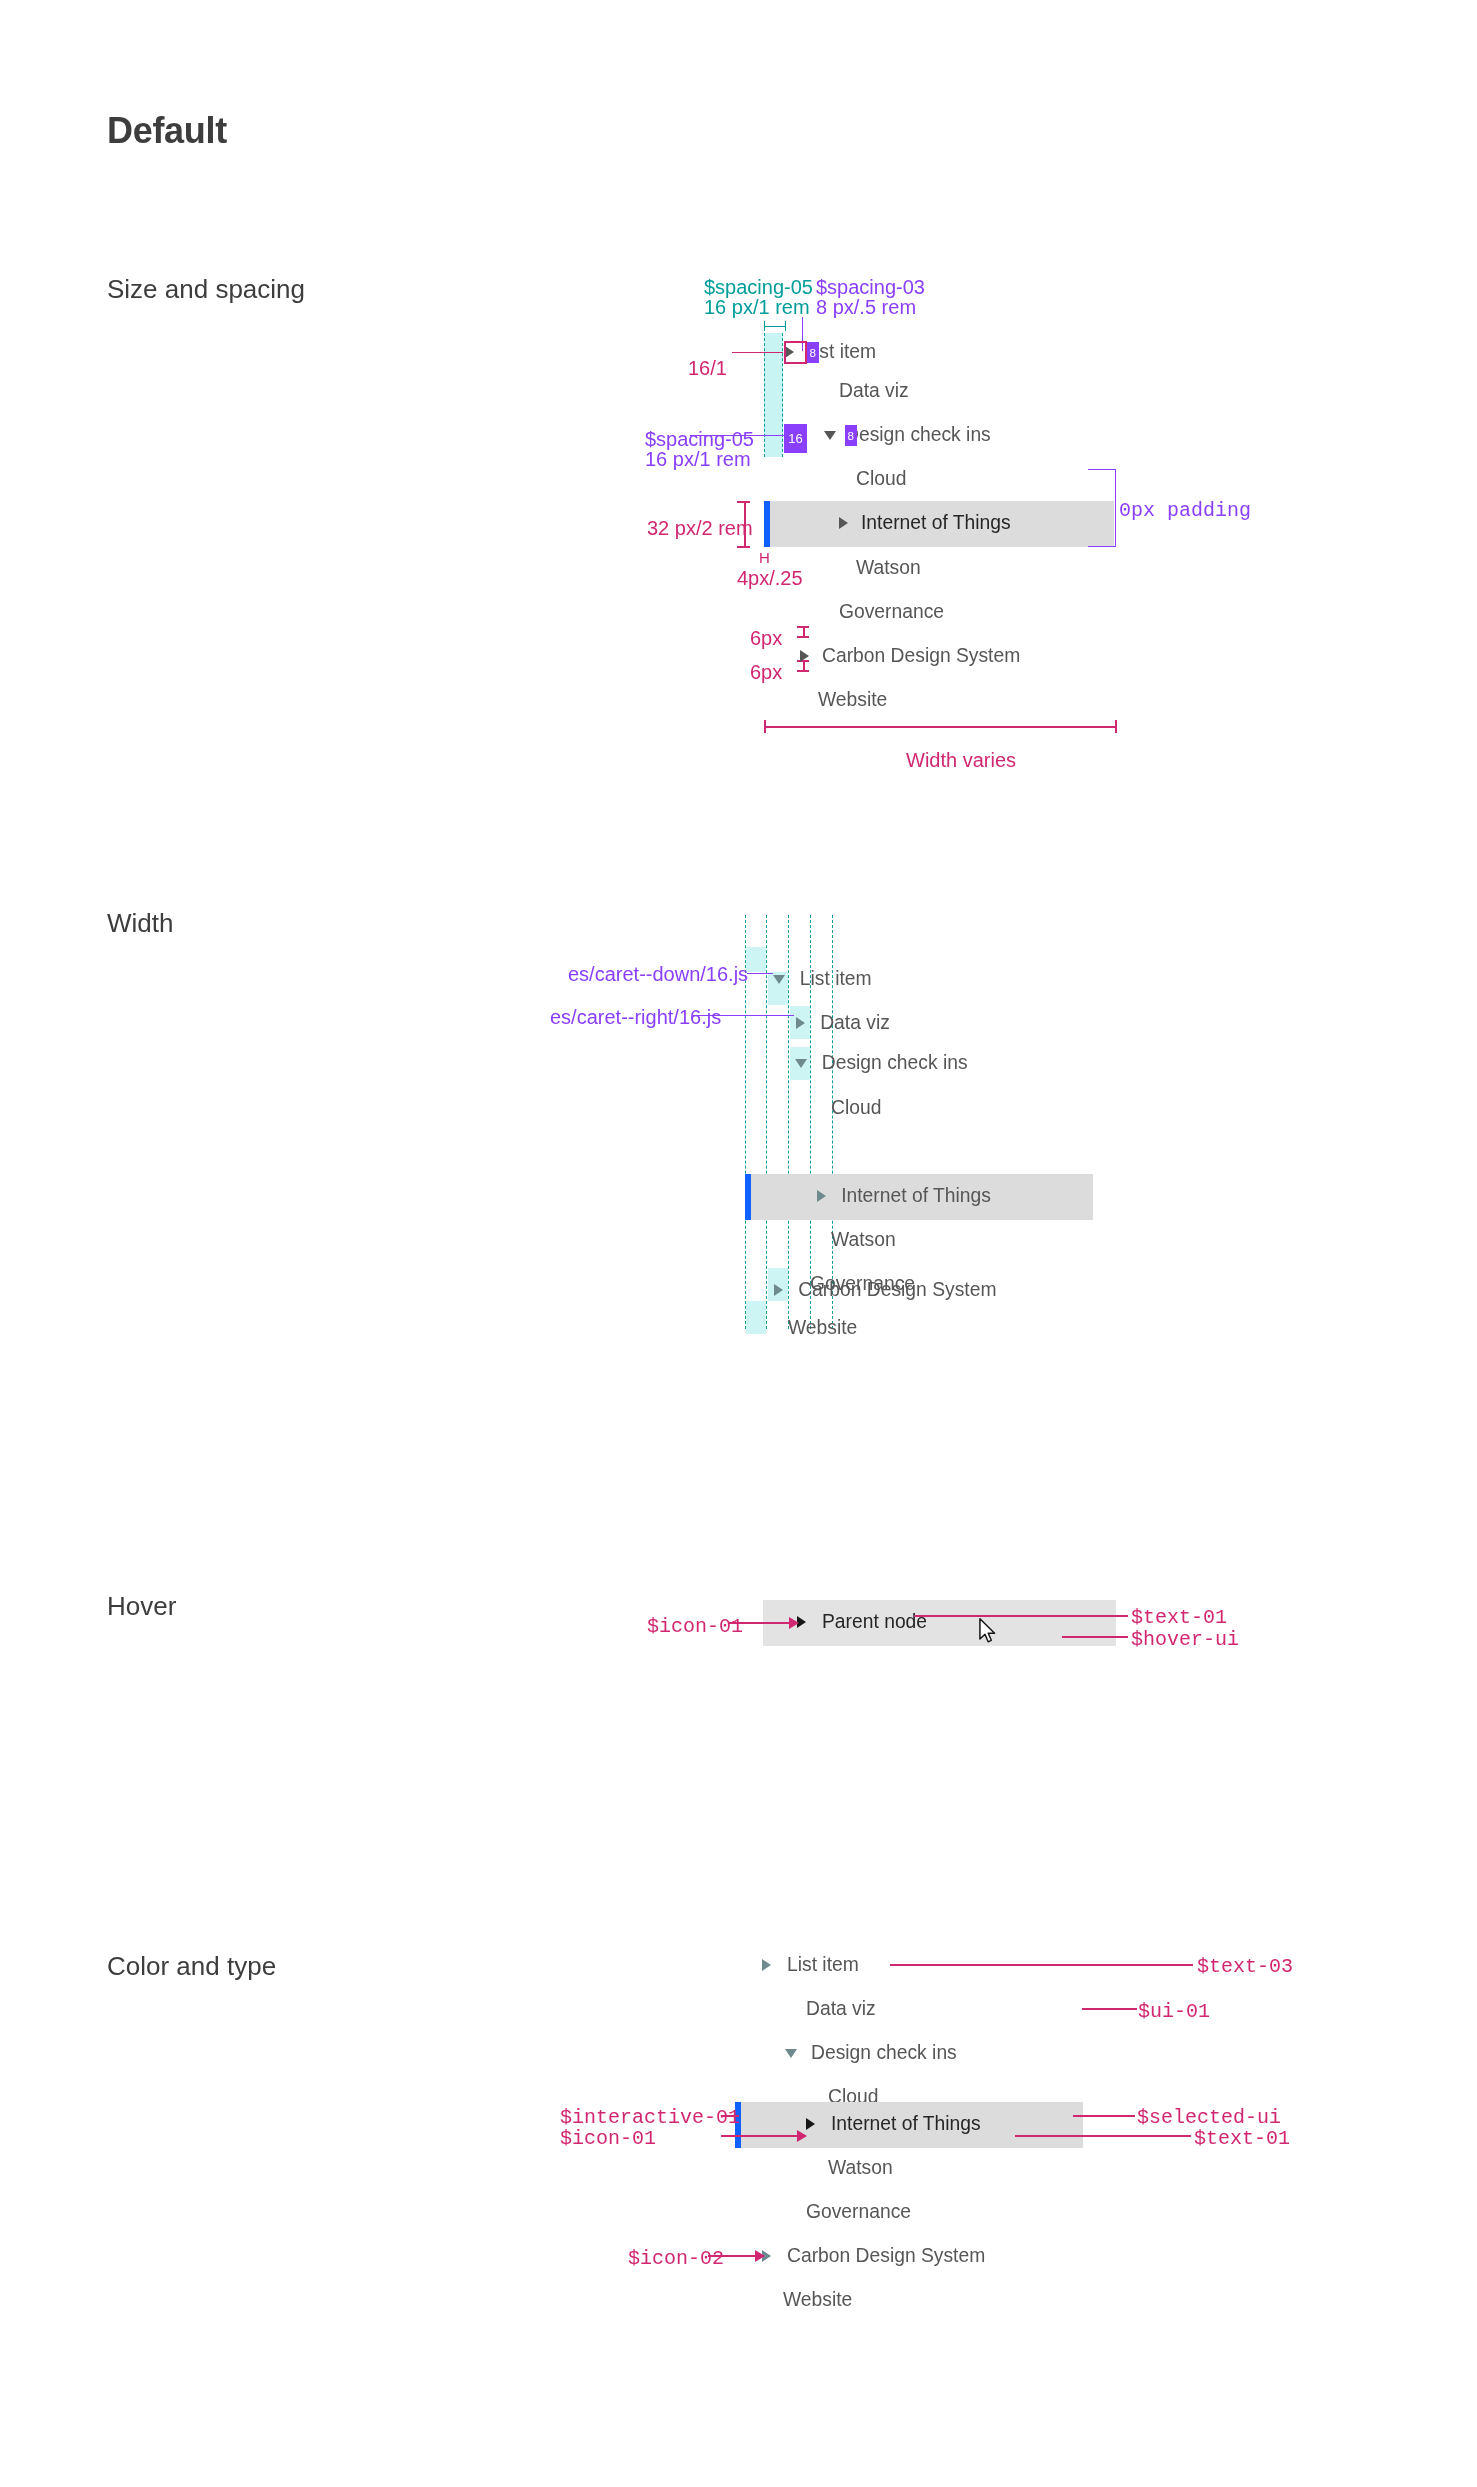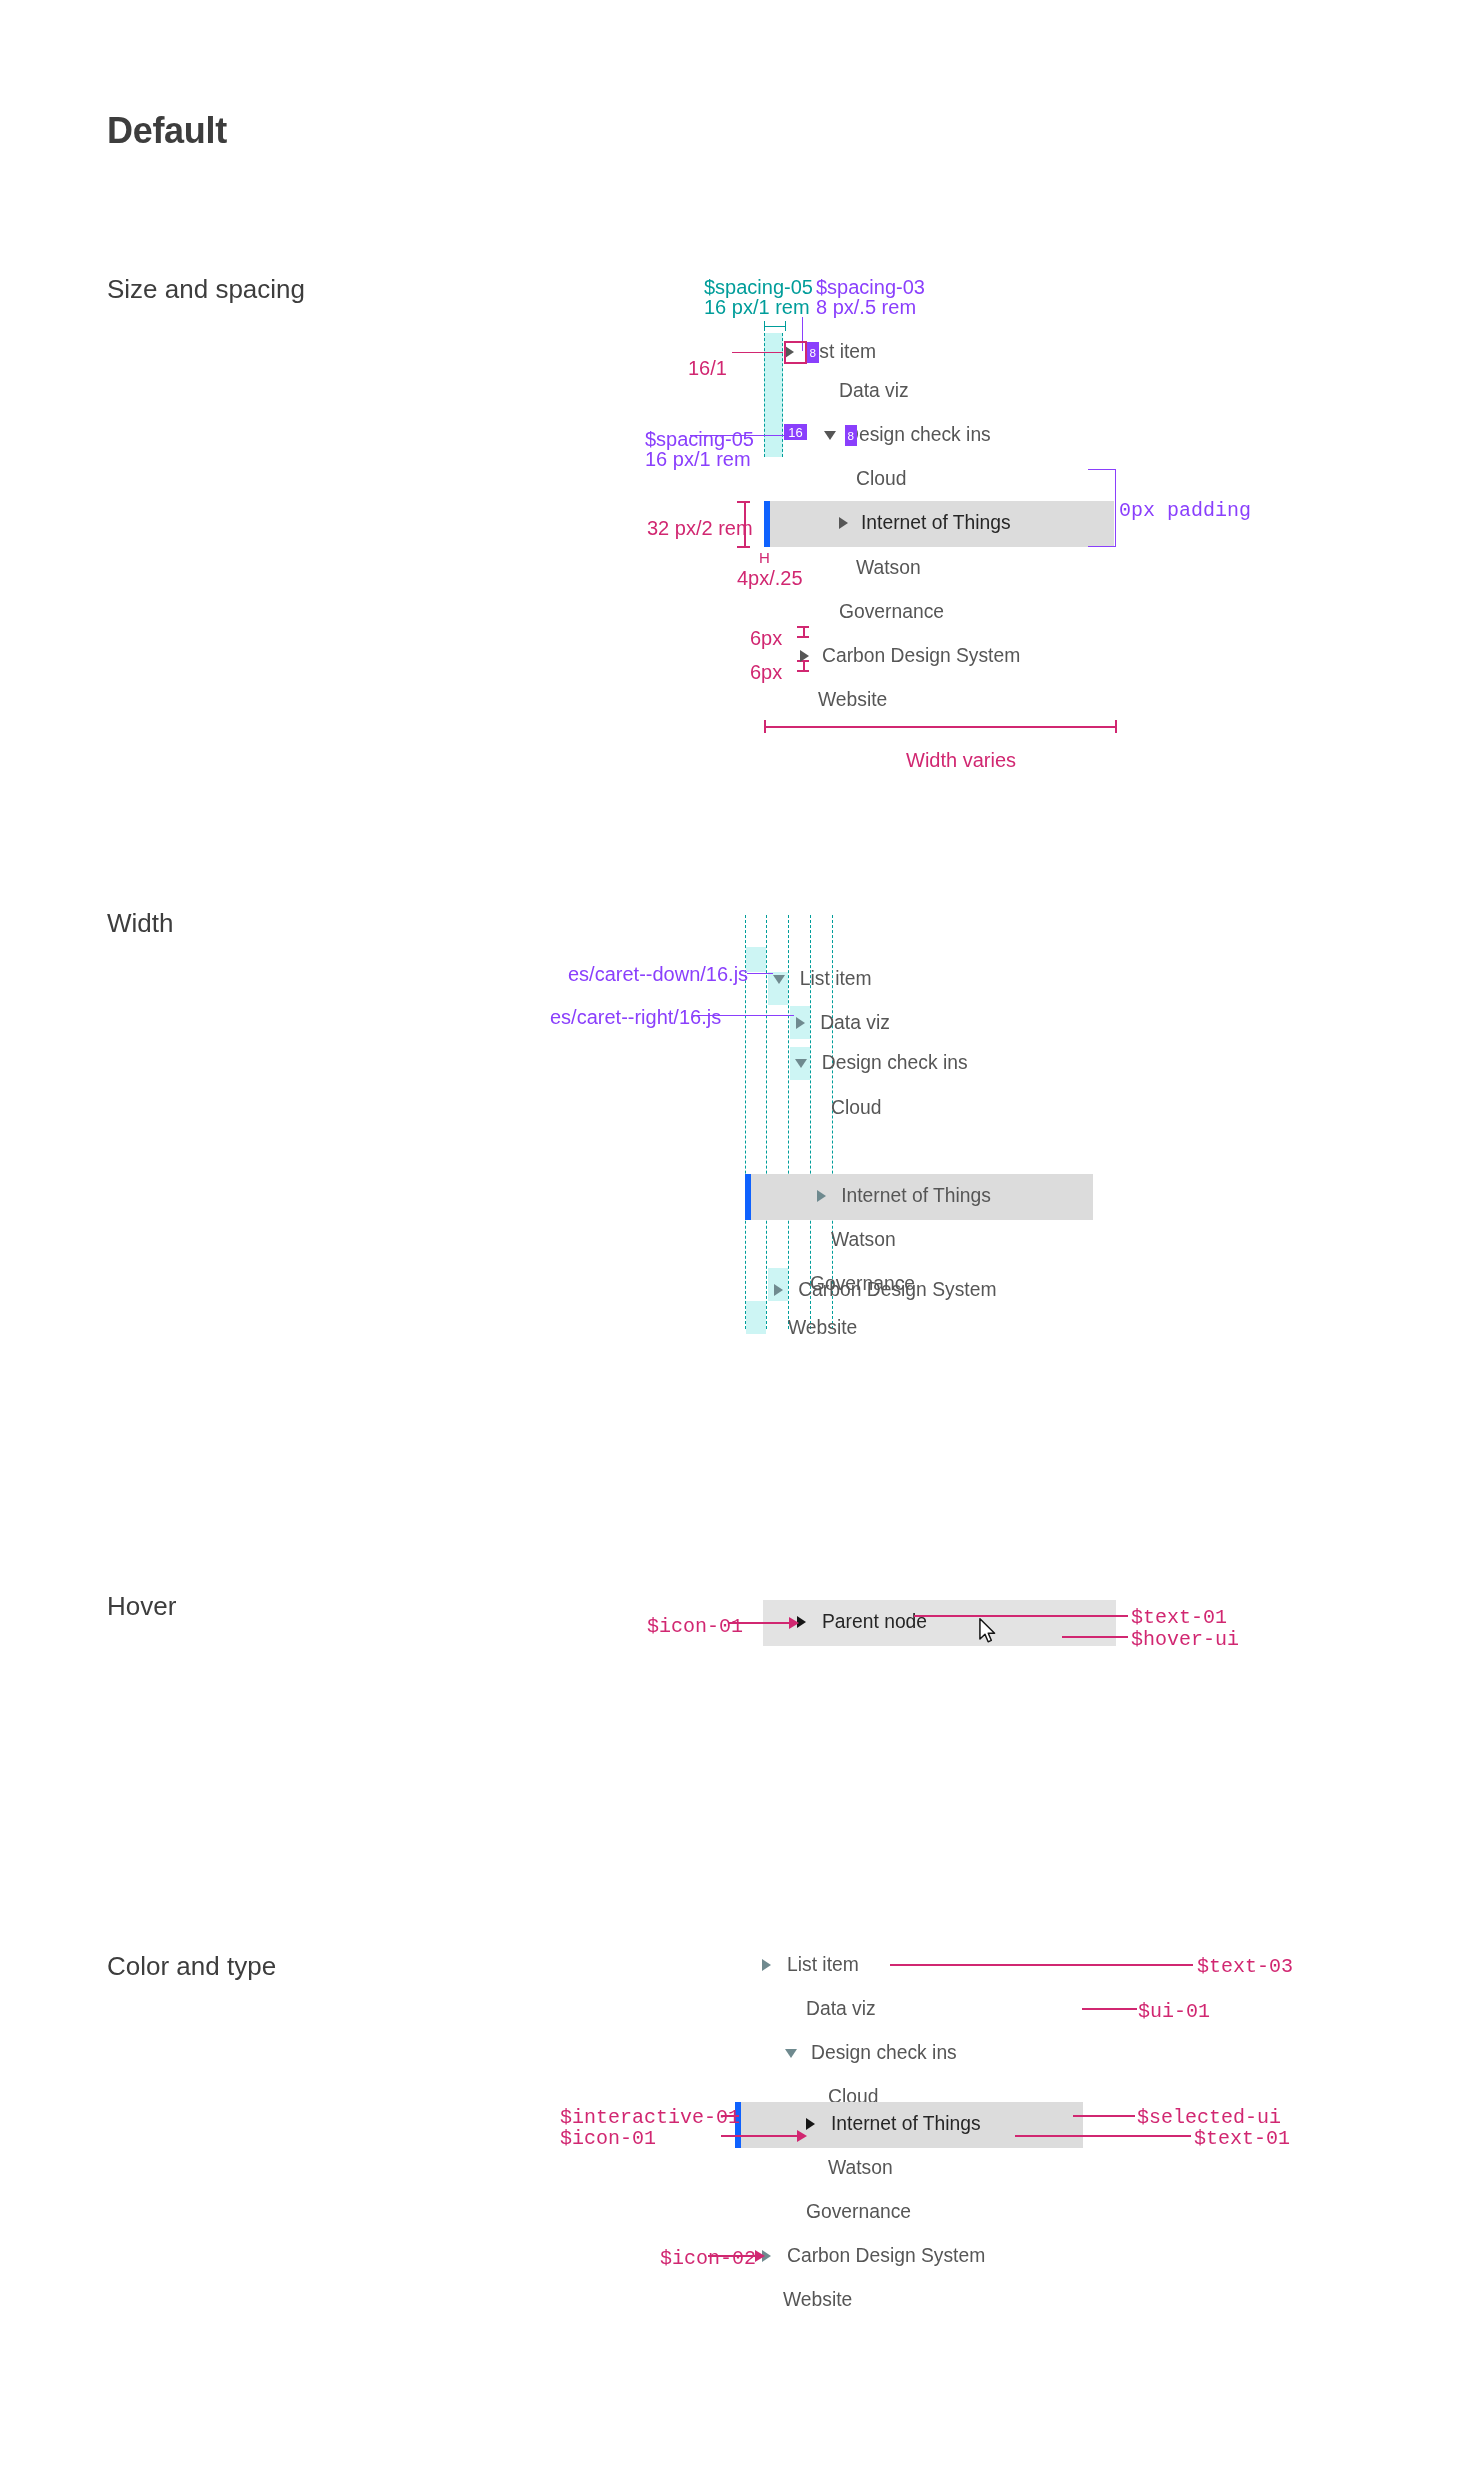--- a/index.html
+++ b/index.html
@@ -194,21 +194,21 @@
 
     <div class="row" style="left:839px; top:369px;">
       <span class="row-label">Data viz</span>
     </div>
 
     <div class="row" style="left:824px; top:413px;">
       <span class="caret caret-down" style="margin-right:9px;"></span>
       <span class="row-label">Design check ins</span>
     </div>
 
-    <div class="chip" style="left:784px; top:424px; width:23px; height:16px; font-size:13px;">16</div>
+    <div class="chip" style="left:784px; top:424px; width:23px; height:29px; font-size:13px;">16</div>
     <div class="chip" style="left:845px; top:425px; width:11.7px; height:21px;">8</div>
     <div class="line hline c-purp" style="left:690px; top:435px; width:94px;"></div>
     <div class="ann purp" style="left:645px; top:427px;">$spacing-05</div>
     <div class="ann purp" style="left:645px; top:447px;">16 px/1 rem</div>
 
     <div class="row" style="left:856px; top:457px;">
       <span class="row-label">Cloud</span>
     </div>
 
     <div class="selected-bg" style="left:764px; top:501px; width:350px; height:46px;"></div>
@@ -402,21 +402,21 @@
     </div>
 
     <div class="row" style="left:806px; top:2190px;">
       <span class="row-label">Governance</span>
     </div>
 
     <div class="row" style="left:762px; top:2234px;">
       <span class="caret caret-right mid" style="margin-right:16px;"></span>
       <span class="row-label">Carbon Design System</span>
     </div>
-    <div class="ann pink mono" style="left:628px; top:2247px;margin-left:32px;">$icon-02</div>
+    <div class="ann pink mono" style="left:628px; top:2247px;">$icon-02</div>
     <div class="tick-h" style="left:708px; top:2255px; width:48px;"></div>
     <div class="arrowhead" style="left:755px; top:2250px;"></div>
 
     <div class="row" style="left:783px; top:2278px;">
       <span class="row-label">Website</span>
     </div>
   </div>
 
 </div>
 

